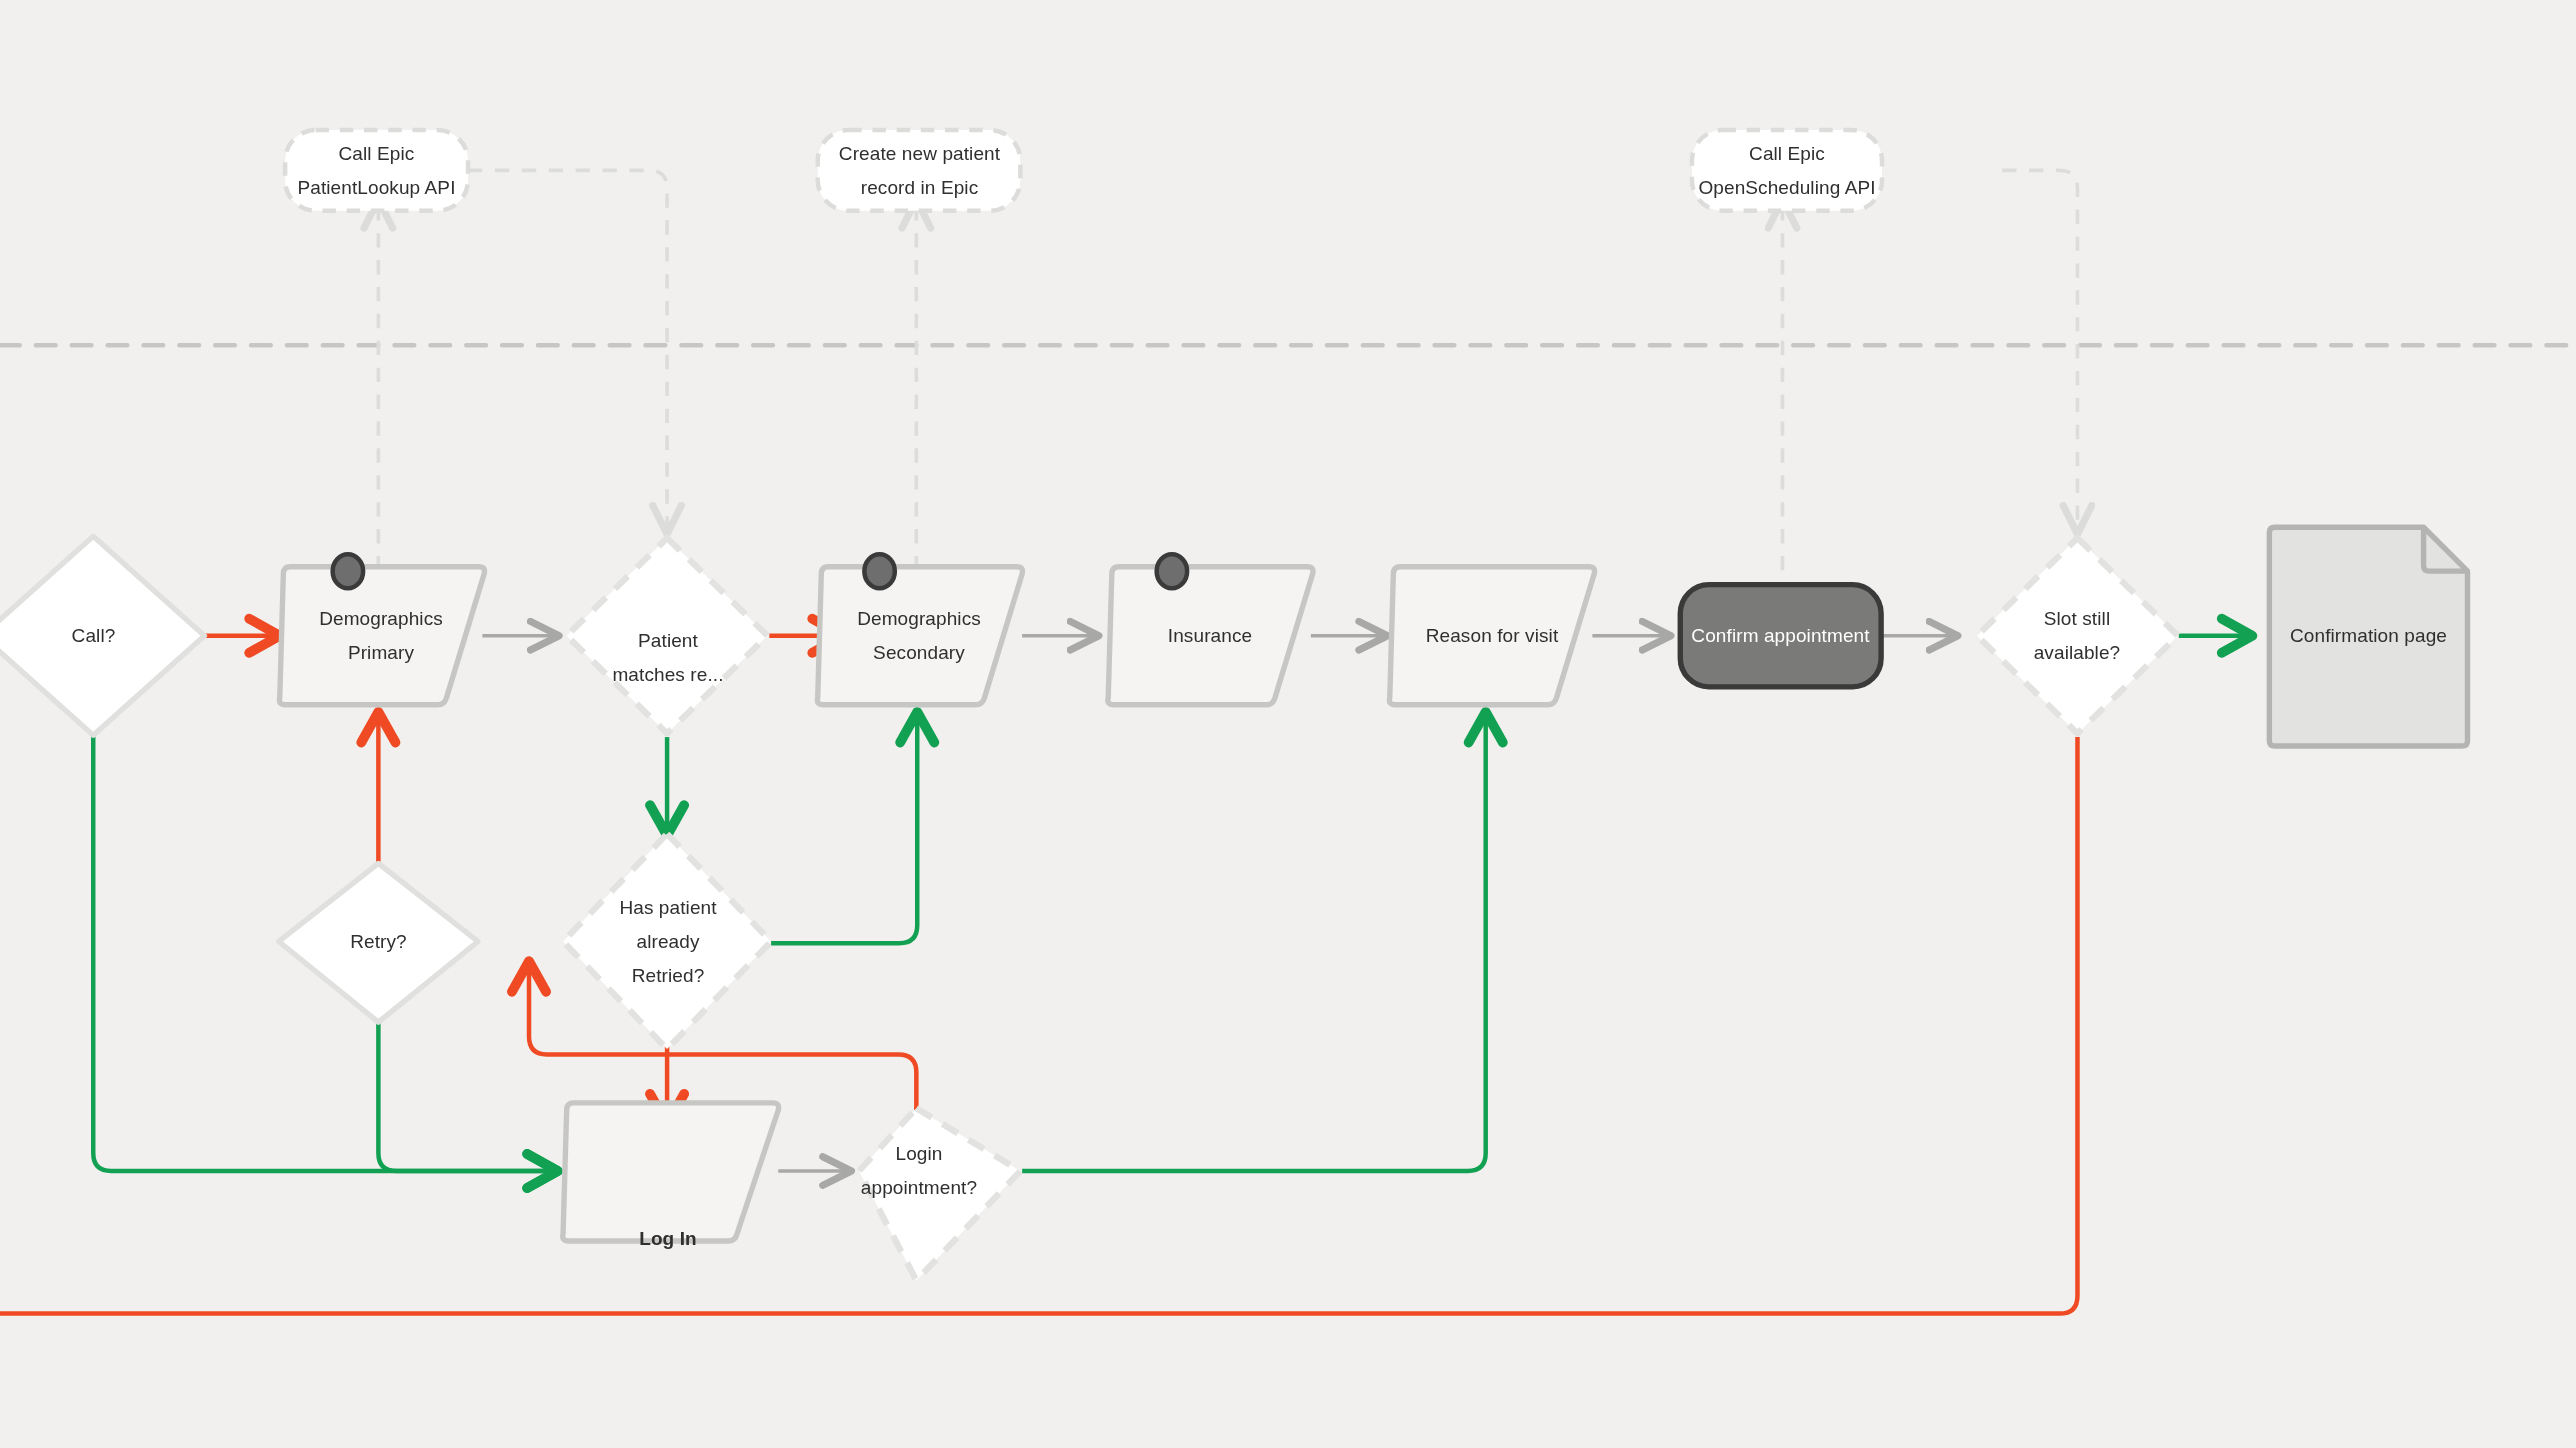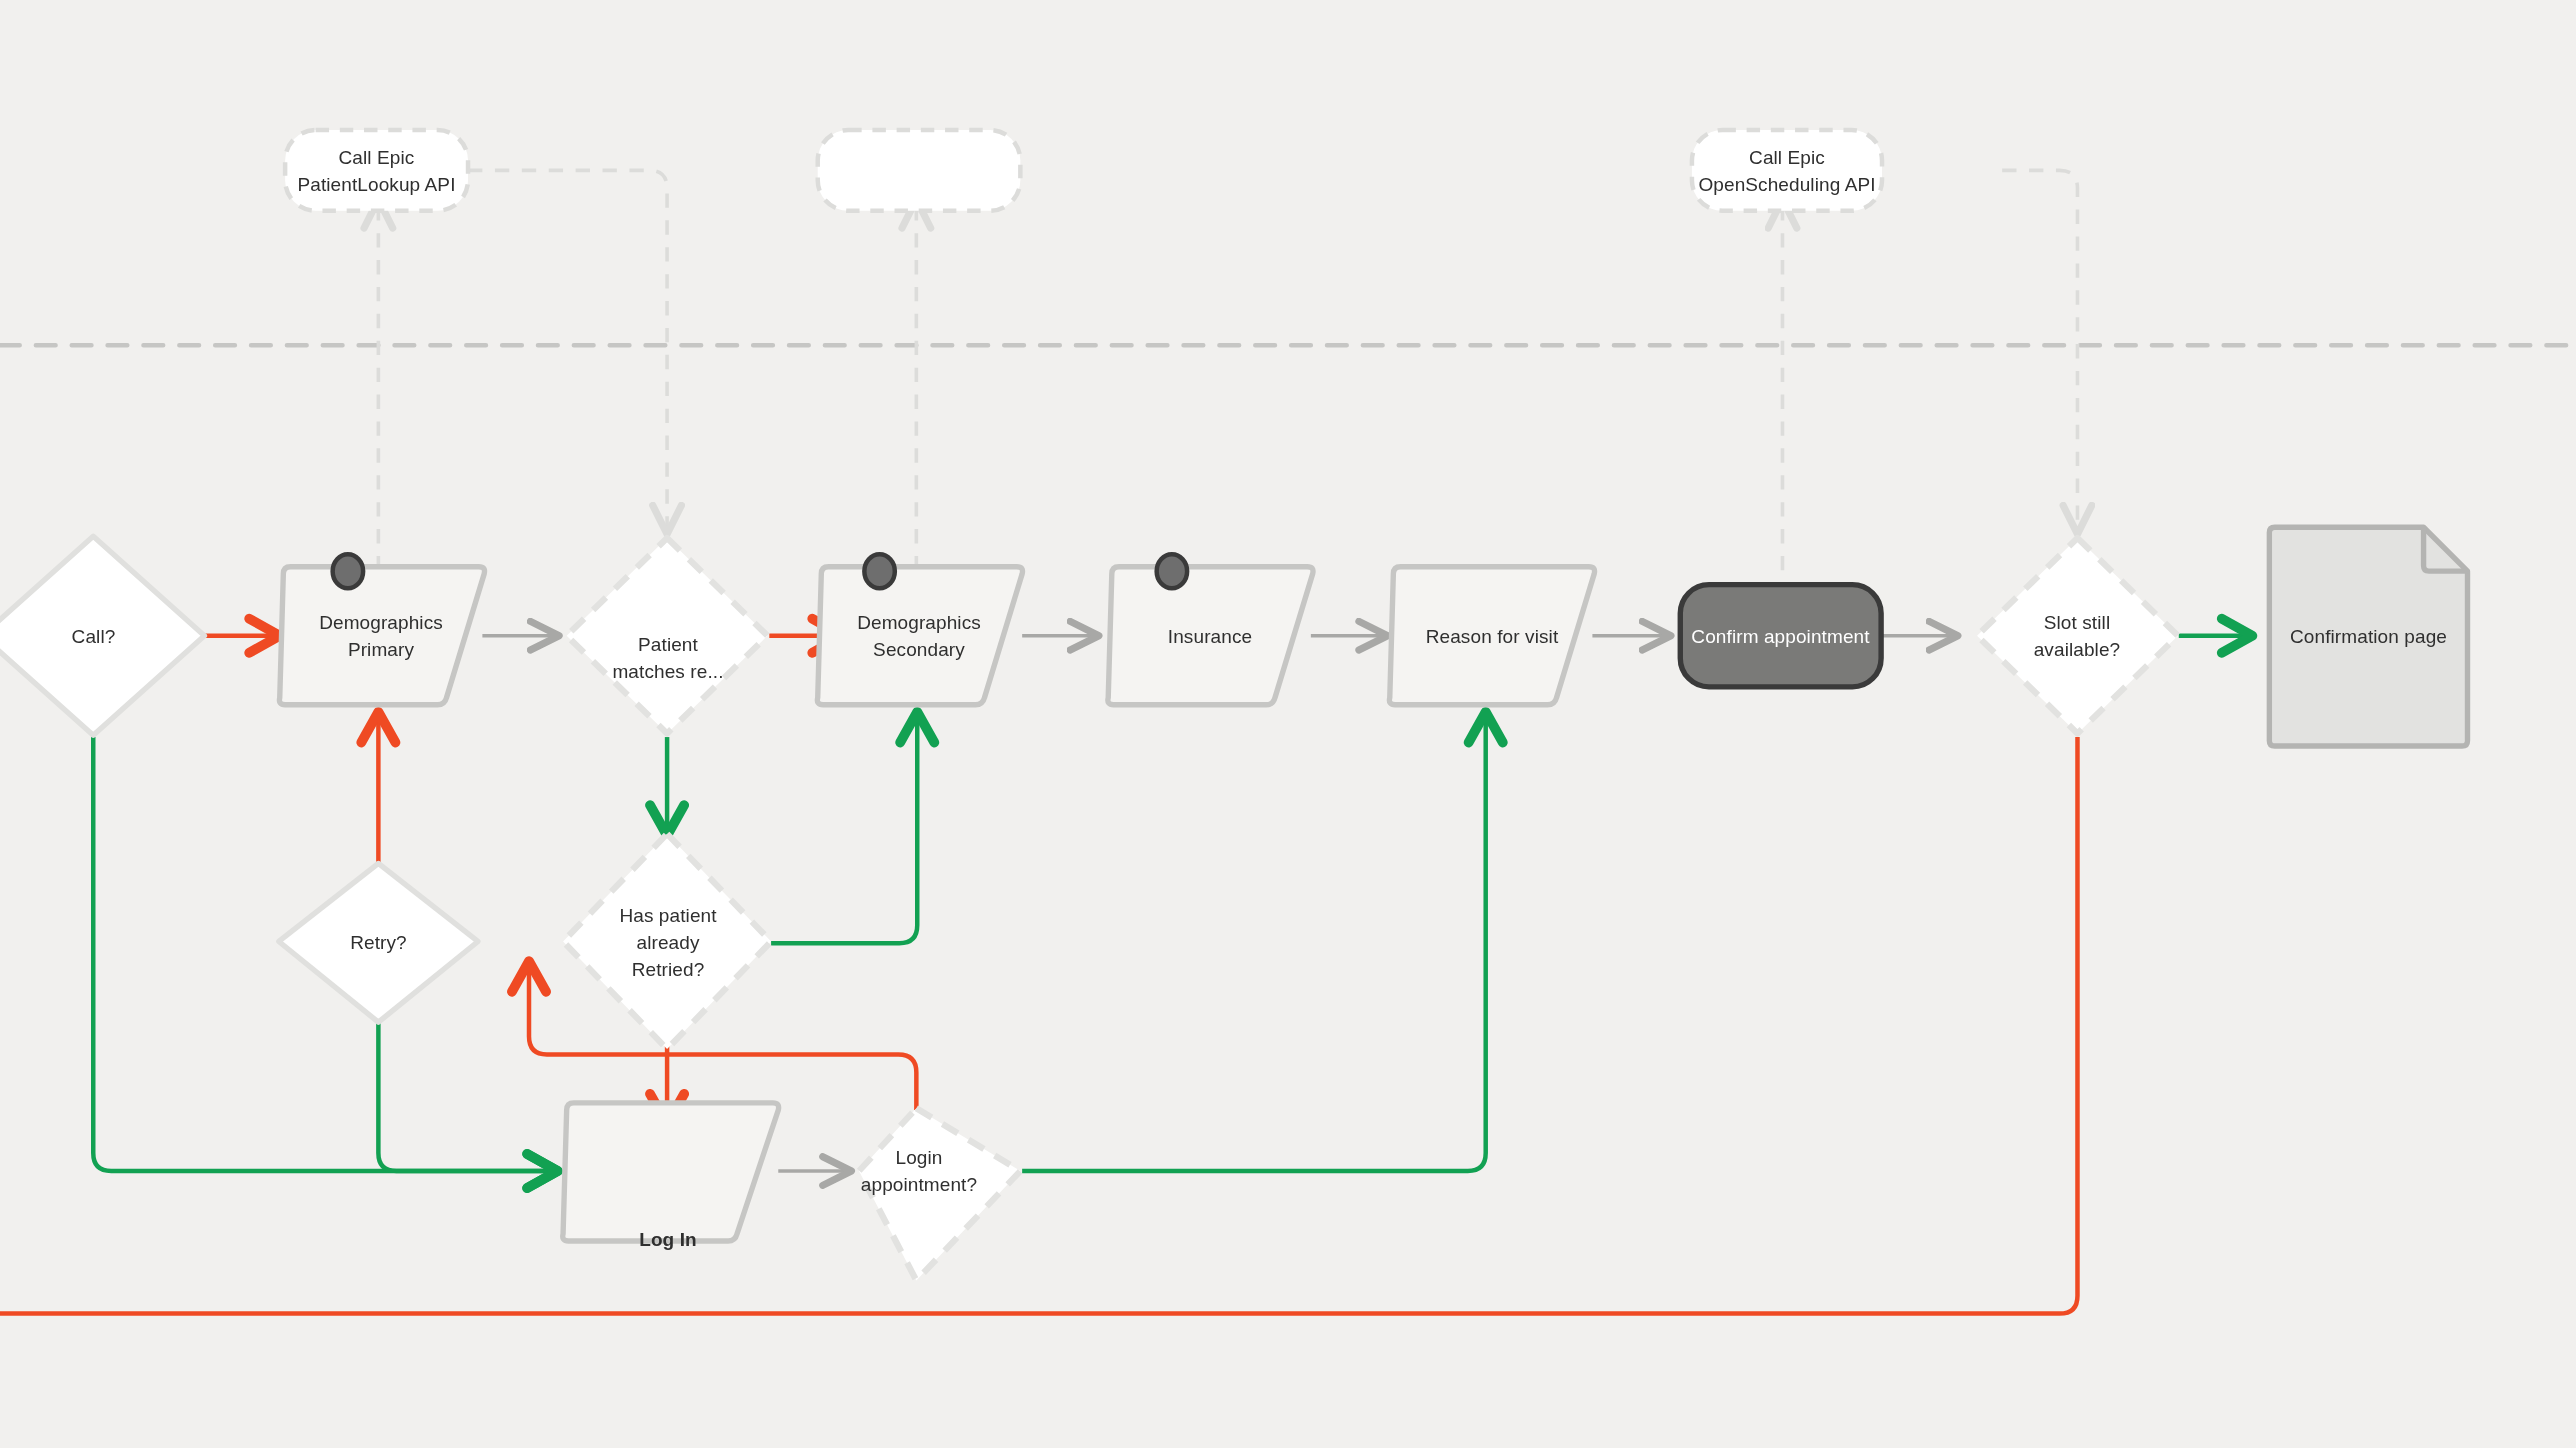--- a/index.html
+++ b/index.html
@@ -2,21 +2,21 @@
 <html style="font-size:14.3px"><head>
 <meta charset="utf-8">
 <style>
   html,body{margin:0;padding:0;background:#F1F0EE;}
   body{width:2576px;height:1449px;position:relative;overflow:hidden;
        font-family:"Liberation Sans","DejaVu Sans",sans-serif;}
   #canvas{position:absolute;inset:0;width:2576px;height:1449px;}
   svg.layer{position:absolute;left:0;top:0;width:2576px;height:1449px;pointer-events:none;}
   .nodelabel{
     position:absolute;display:flex;align-items:center;justify-content:center;
-    text-align:center;color:#2F2F2F;font-size:19px;line-height:27px;
+    text-align:center;color:#2F2F2F;font-size:19px;line-height:34px;
     letter-spacing:0.1px;pointer-events:none;white-space:pre-line;
   }
   .nodelabel.ondark{color:#FFFFFF;}
 </style>
 </head>
 <body>
 
 <div id="canvas">
 
   <svg class="layer" viewBox="0 0 2873 1616">
@@ -109,20 +109,24 @@
     <g>
       <ellipse cx="1307" cy="637" rx="17" ry="19" fill="#6E6E6E" stroke="#3A3A3A" stroke-width="5"></ellipse>
     </g>
   </svg>
 
   <div class="nodelabel" style="left:285px;top:130px;width:183px;height:81px;">
     <span>Call Epic
 PatientLookup API</span>
   </div>
 
+  <div class="nodelabel" style="left:818px;top:130px;width:203px;height:81px;">
+    <span>Create new patient
+record in Epic</span>
+  </div>
 
   <div class="nodelabel" style="left:1692px;top:130px;width:190px;height:81px;">
     <span>Call Epic
 OpenScheduling API</span>
   </div>
 
   <div class="nodelabel" style="left:18px;top:609px;width:151px;height:54px;">
     <span>Call?</span>
   </div>
 

